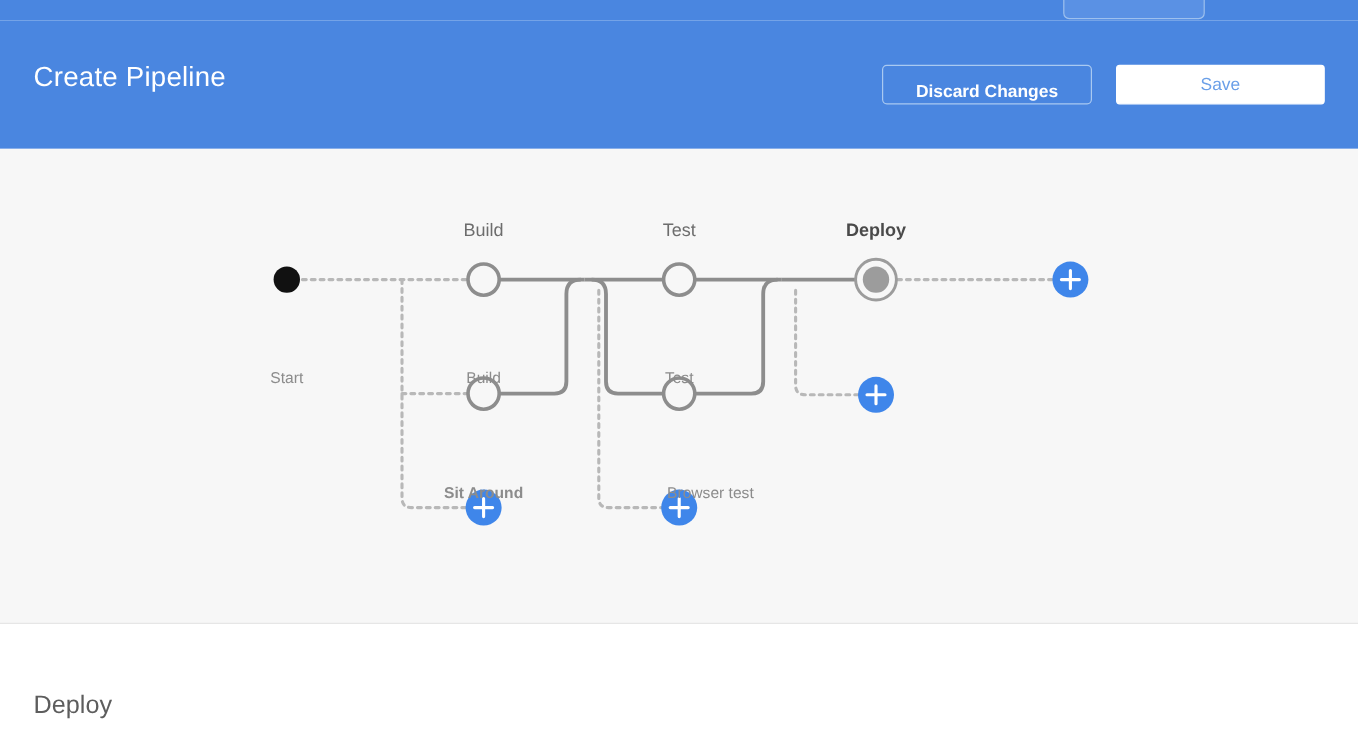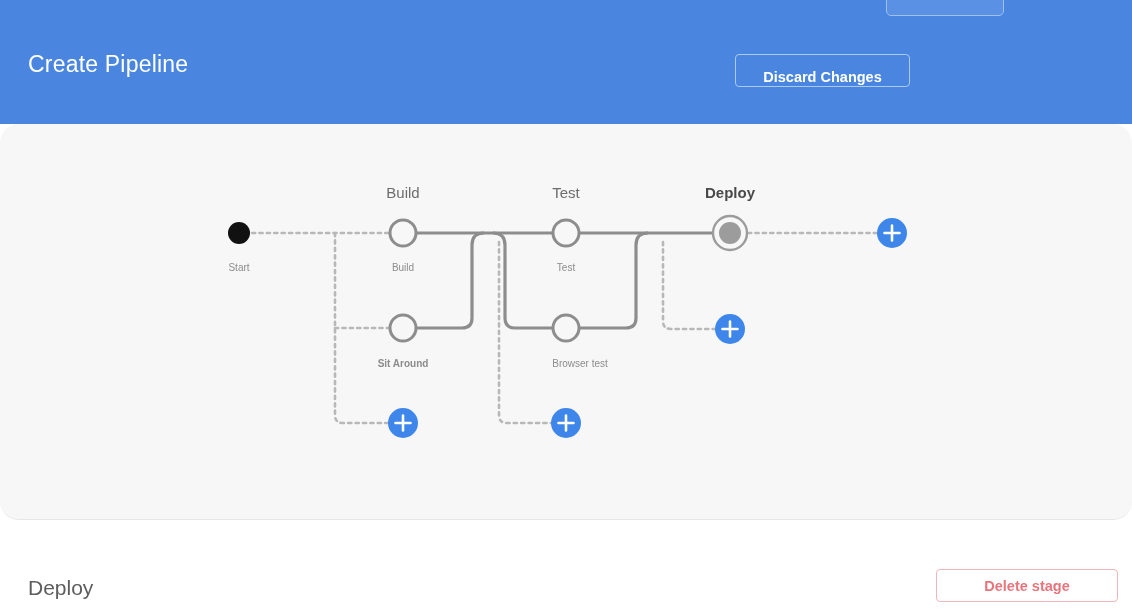--- a/index.html
+++ b/index.html
@@ -80,41 +80,41 @@
   }
 
   
   .canvas {
     position: absolute;
     left: 0; top: 124px;
     width: 1132px; height: 396px;
     background: #f7f7f7;
     border-bottom: 1px solid #e6e6e6;
     overflow: hidden;
-    border-radius: 19px;
   }
   .canvas svg { position: absolute; left: 0; top: 0; }
 
   .stage-title {
     position: absolute;
     font-size: 15px;
     color: #6d6d6d;
     white-space: nowrap;
     transform: translateX(-50%);
   }
   .stage-title.selected {
     color: #4a4a4a;
     font-weight: bold;
   }
   .node-label {
     position: absolute;
-    font-size: 10px;
+    font-size: 13px;
     color: #8c8c8c;
     white-space: nowrap;
     transform: translateX(-50%);
+    margin-top: 45px;
   }
 
   
   .footer {
     position: absolute;
     left: 0; top: 521px;
     width: 1132px; height: 89px;
     background: #ffffff;
   }
   .footer-title {
@@ -147,20 +147,21 @@
 
 <div id="app">
 
   <div class="topbar-strip">
     <div class="ghost-button"></div>
   </div>
 
   <div class="header">
     <div class="header-title">Create Pipeline</div>
     <button class="btn-discard">Discard Changes</button>
+    <button class="btn-save">Save</button>
   </div>
 
   <div class="canvas">
 
     <svg width="1132" height="396">
       <g stroke="#b8b8b8" stroke-width="2.6" fill="none" stroke-dasharray="3.2 4.2" stroke-linecap="round">
 
         <path d="M 252 109 L 390 109"></path>
 
         <path d="M 335 109 L 335 291 Q 335 299 343 299 L 390 299"></path>
@@ -220,21 +221,20 @@
     </svg>
 
     <div class="stage-title" style="left:403px; top:60px;">Build</div>
     <div class="stage-title" style="left:566px; top:60px;">Test</div>
     <div class="stage-title selected" style="left:730px; top:60px;">Deploy</div>
 
     <div class="node-label" style="left:239px; top:138px;">Start</div>
     <div class="node-label" style="left:403px; top:138px;">Build</div>
     <div class="node-label" style="left:403px; top:234px;font-weight:bold;">Sit Around</div>
     <div class="node-label" style="left:566px; top:138px;">Test</div>
-    <div class="node-label" style="left:580px; top:234px;">Browser test</div>
+    <div class="node-label" style="left:592px; top:234px;">Browser test</div>
   </div>
 
   <div class="footer">
     <div class="footer-title">Deploy</div>
-    <button class="btn-delete">Delete stage</button>
   </div>
 
 </div>
 
 </body></html>

